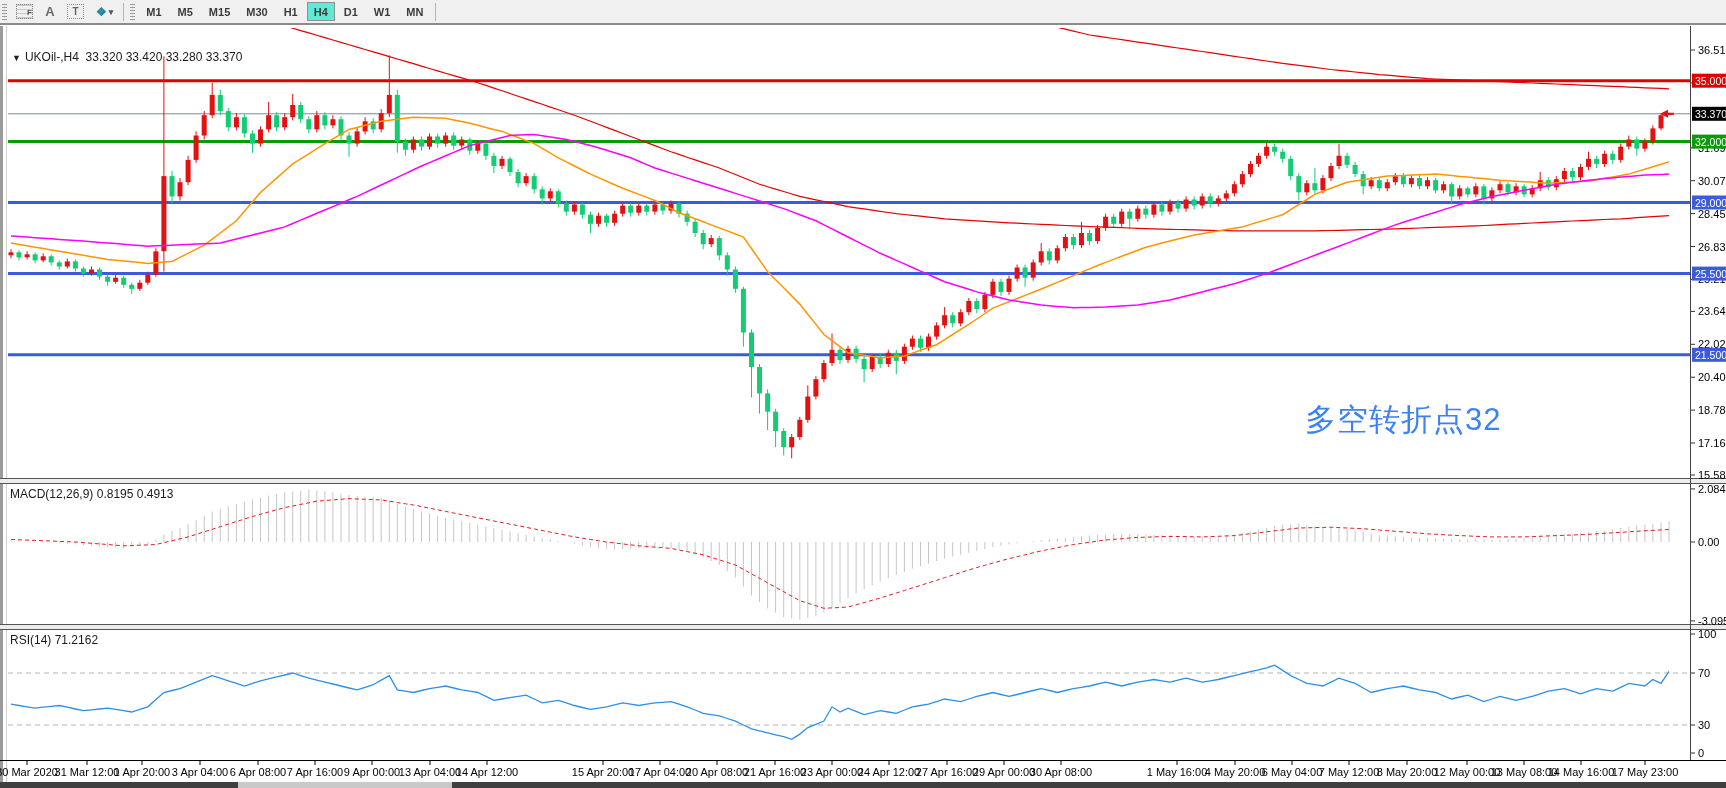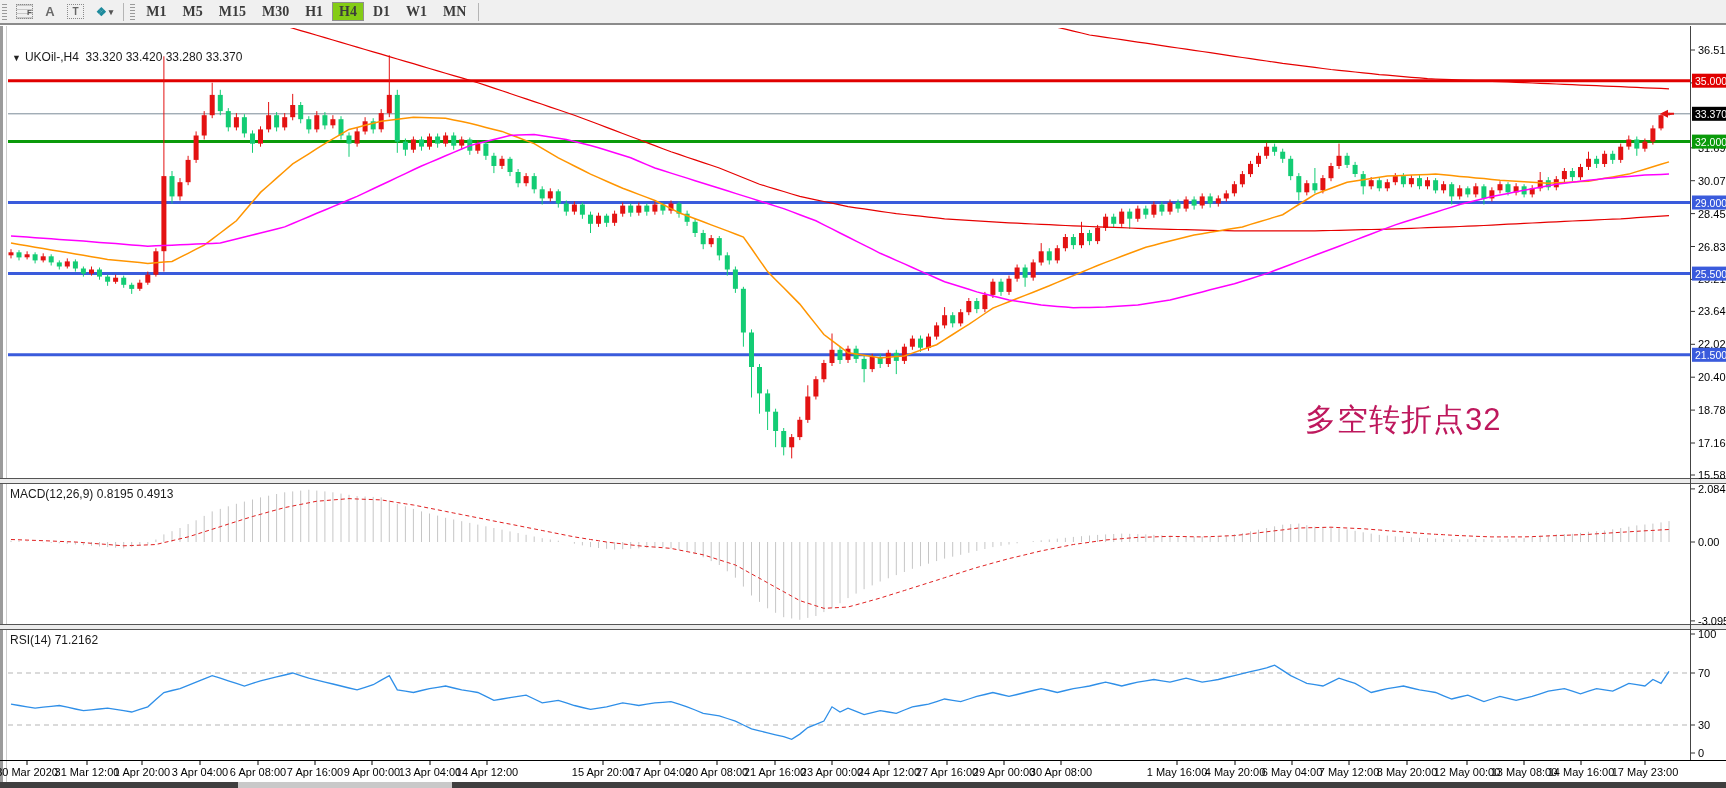--- a/index.html
+++ b/index.html
@@ -1,34 +1,34 @@
 <!DOCTYPE html>
 <html><head>
 <meta charset="utf-8">
 <style>
   html,body{margin:0;padding:0;background:#fff;}
   body{width:1726px;height:788px;overflow:hidden;font-family:"Liberation Sans",sans-serif;position:relative;}
   
   .toolbar{position:absolute;left:0;top:0;width:1726px;height:23px;background:#f0f0f0;border-bottom:2px solid #8b8b8b;display:flex;align-items:center;z-index:5;}
   .grip{width:5px;height:16px;margin:0 3px 0 2px;background-image:repeating-linear-gradient(to bottom,#9a9a9a 0 1px,transparent 1px 3px);background-size:2px 100%;background-repeat:repeat-x;}
   .tbtn{height:19px;min-width:20px;border:1px solid transparent;background:transparent;font-family:"Liberation Sans",sans-serif;font-size:11px;font-weight:bold;color:#444;display:flex;align-items:center;justify-content:center;padding:0 4px;margin:0 1px;cursor:default;}
-  .tfbtn{height:19px;border:1px solid transparent;background:transparent;font-family:Liberation Serif, serif;font-size:14px;font-weight:bold;color:#3c3c3c;padding:0 6px;margin:16px 1px;}
-  .tfbtn.active{background:#84cc16;border:1px solid #8f8f8f;}
+  .tfbtn{height:19px;border:1px solid transparent;background:transparent;font-family:Liberation Sans, sans-serif;font-size:11px;font-weight:bold;color:#3c3c3c;padding:0 6px;margin:16px 1px;}
+  .tfbtn.active{background:#5eead4;border:1px solid #8f8f8f;}
   .vsep{width:1px;height:18px;background:#b5b5b5;margin:0 4px;}
   .ficon{display:inline-block;width:15px;height:13px;border:1px dotted #8a8a8a;font-size:8px;color:#555;text-align:right;line-height:15px;background-image:repeating-linear-gradient(to bottom,#c9c9c9 0 1px,transparent 1px 4px);}
   .ticon{display:inline-block;width:15px;height:13px;border:1px dotted #8a8a8a;font-size:10px;color:#666;text-align:center;line-height:13px;}
   .aicon{font-size:13px;color:#6b6b6b;font-weight:bold;}
   .shapes{color:#1d8a9c;font-size:12px;}
   .caret{color:#555;font-size:9px;margin-left:2px;}
   
   #plot{position:absolute;left:0;top:0;z-index:1;}
   .chart-title{position:absolute;left:12px;top:30px;font-size:12px;color:#1a1a1a;z-index:3;white-space:pre;margin-top:20px;}
   .chart-title .dd{font-size:9px;color:#222;margin-right:4px;}
   .ind-label{position:absolute;font-size:12px;color:#1a1a1a;z-index:3;white-space:pre;}
-  .annotation{position:absolute;left:1305px;top:399px;font-size:31px;color:#be185d;z-index:3;white-space:nowrap;letter-spacing:1px;}
+  .annotation{position:absolute;left:1305px;top:399px;font-size:31px;color:#3b82f6;z-index:3;white-space:nowrap;letter-spacing:1px;}
   .bottom-strip{position:absolute;left:0;top:782px;width:1726px;height:6px;background:#3f3f3f;z-index:4;}
   .bottom-strip .seg{position:absolute;left:238px;top:0;width:214px;height:6px;background:#c9c9c9;}
 </style>
 </head>
 <body>
 
 <div class="toolbar">
   <span class="grip"></span>
   <button class="tbtn">
       <span class="ficon">F</span>

